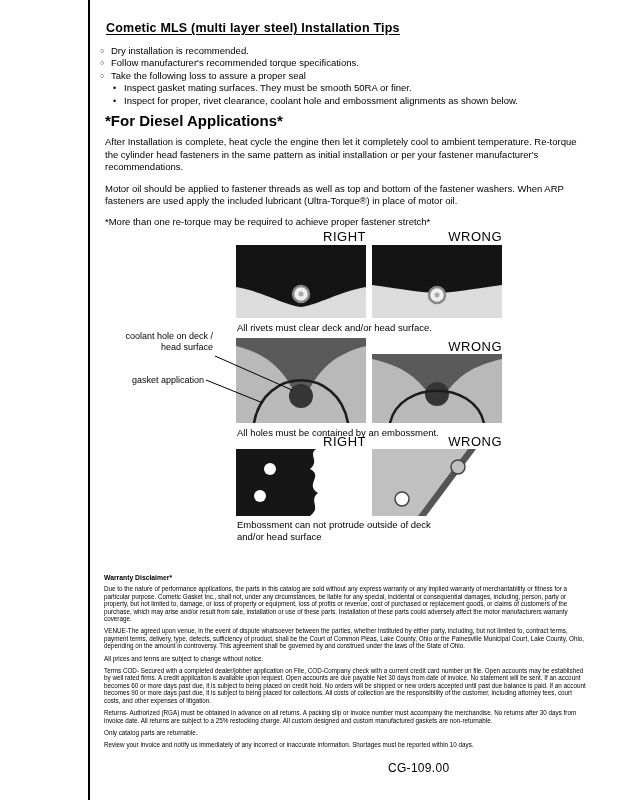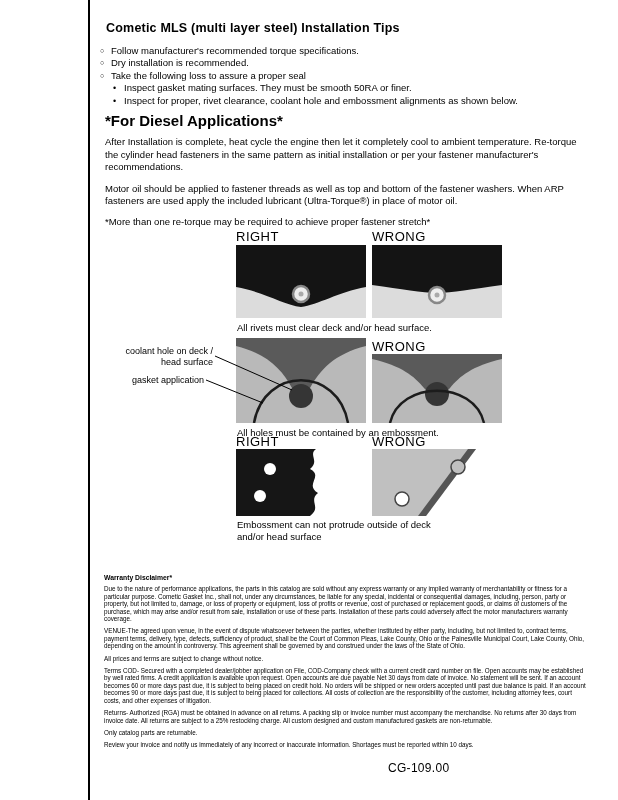--- a/index.html
+++ b/index.html
@@ -5,35 +5,35 @@
   * { margin:0; padding:0; box-sizing:border-box; }
   html,body { background:#ffffff; }
   .page {
     position:relative; width:618px; height:800px; background:#fff;
     font-family:"Liberation Sans", sans-serif; color:#000; overflow:hidden;
   }
   .left-rule { position:absolute; left:88px; top:0; width:2px; height:800px; background:#000; }
 
   .page-title {
     position:absolute; left:106px; top:21px;
-    font-size:12.5px; font-weight:bold; text-underline-offset:2px;
+    font-size:12.5px; font-weight:bold; text-decoration:underline; text-underline-offset:2px;
     letter-spacing:0.2px;
   }
 
   .tips { position:absolute; left:100px; top:45px; width:480px; font-size:9.5px; line-height:12.4px; }
   .tip { display:flex; align-items:flex-start; }
   .tip .m  { width:11px; flex:0 0 11px; font-size:7px; line-height:12.4px; text-align:left; }
   .tip.sub { padding-left:13px; }
   .tip.sub .m { font-size:9px; }
 
   .diesel { position:absolute; left:105px; top:115px; width:476px; font-size:9.5px; line-height:12.4px; }
   .diesel-heading { font-size:15px; font-weight:bold; margin-bottom:9px; }
   .diesel p { margin-bottom:9px; }
 
-  .dg-label { position:absolute; width:130px; text-align:left; font-size:13px; letter-spacing:0.5px; }
+  .dg-label { position:absolute; width:130px; text-align:right; font-size:13px; letter-spacing:0.5px; }
   .dg-panel { position:absolute; }
   .dg-panel svg { display:block; }
   .dg-caption { position:absolute; font-size:9.5px; line-height:12px; }
 
   .callout { position:absolute; font-size:9px; line-height:11px; text-align:right; }
 
   .overlay { position:absolute; left:0; top:0; width:618px; height:800px; pointer-events:none; }
 
   .warranty { position:absolute; left:104px; top:574px; width:486px; font-size:6.3px; line-height:7.4px; }
   .warranty-heading { font-weight:bold; font-size:6.8px; margin-bottom:4px; }
@@ -45,25 +45,25 @@
 <body>
 
 <div class="page">
   <div class="left-rule"></div>
 
   <div class="page-title">Cometic MLS (multi layer steel) Installation Tips</div>
 
   <div class="tips">
     <div class="tip">
       <span class="m">○</span>
-      <span>Follow manufacturer's recommended torque specifications.</span>
+      <span>Dry installation is recommended.</span>
     </div>
     <div class="tip">
       <span class="m">○</span>
-      <span>Dry installation is recommended.</span>
+      <span>Follow manufacturer's recommended torque specifications.</span>
     </div>
     <div class="tip">
       <span class="m">○</span>
       <span>Take the following loss to assure a proper seal</span>
     </div>
     <div class="tip sub">
       <span class="m">•</span>
       <span>Inspect gasket mating surfaces.  They must be smooth 50RA or finer.</span>
     </div>
     <div class="tip sub">
@@ -93,21 +93,21 @@
   <div class="dg-panel" style="left:372px; top:245px;">
     <svg width="130" height="73" viewBox="0 0 130 73">
       <rect width="130" height="73" fill="#141414"></rect>
       <path d="M0,40 C30,44 50,48 65,48 C80,48 100,44 130,40 L130,73 L0,73 Z" fill="#dcdcdc"></path>
       <circle cx="65" cy="50" r="8" fill="#eeeeee" stroke="#888" stroke-width="2.5"></circle>
       <circle cx="65" cy="50" r="2.5" fill="#aaaaaa"></circle>
     </svg>
   </div>
   <div class="dg-caption" style="left:237px; top:322px;">All rivets must clear deck and/or head surface.</div>
 
-  <div class="callout" style="left:116px; top:346px; width:97px;">coolant hole on deck / head surface</div>
+  <div class="callout" style="left:116px; top:331px; width:97px;">coolant hole on deck / head surface</div>
   <div class="callout" style="left:106px; top:375px; width:98px;">gasket application</div>
 
   <div class="dg-panel" style="left:236px; top:338px;">
     <svg width="130" height="85" viewBox="0 0 130 85">
       <rect width="130" height="85" fill="#b9b9b9"></rect>
       <path d="M0,0 H130 V8 C98,16 84,32 74,50 C70,57 60,57 56,50 C46,32 32,16 0,8 Z" fill="#5a5a5a"></path>
       <circle cx="65" cy="58" r="12" fill="#353535"></circle>
       <path d="M18,85 C28,28 102,28 112,85" fill="none" stroke="#1c1c1c" stroke-width="2.5"></path>
     </svg>
   </div>

